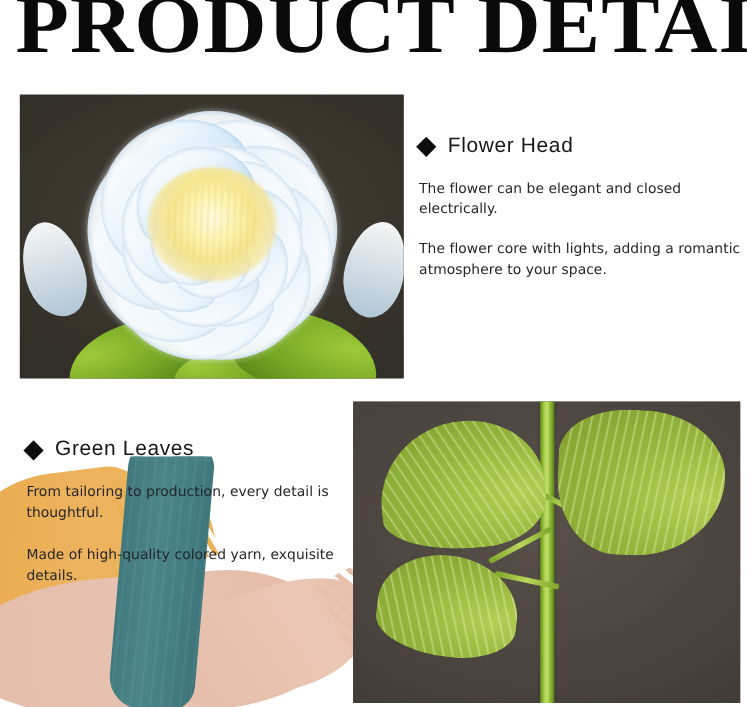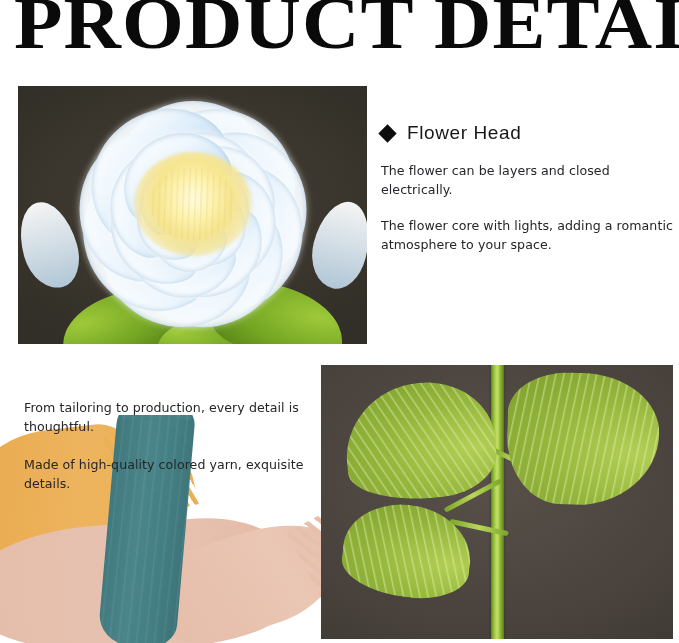--- a/index.html
+++ b/index.html
@@ -426,20 +426,24 @@
     <div class="fan-leaf leaf-bl"></div>
     <div class="fan-leaf leaf-r"></div>
   </div>
 </div>
 
 <div class="section section-flower">
   <div class="section-heading">
     <span class="diamond-icon"></span>
     <span class="heading-text">Flower Head</span>
   </div>
-  <p class="body-text">The flower can be layers and closed electrically.</p>
+  <p class="body-text">The flower can be elegant and closed electrically.</p>
   <p class="body-text">The flower core with lights, adding a romantic atmosphere to your space.</p>
 </div>
 
 <div class="section section-leaves">
+  <div class="section-heading">
+    <span class="diamond-icon"></span>
+    <span class="heading-text">Green Leaves</span>
+  </div>
   <p class="body-text">From tailoring to production, every detail is thoughtful.</p>
   <p class="body-text">Made of high-quality colored yarn, exquisite details.</p>
 </div>
 
 </body></html>

